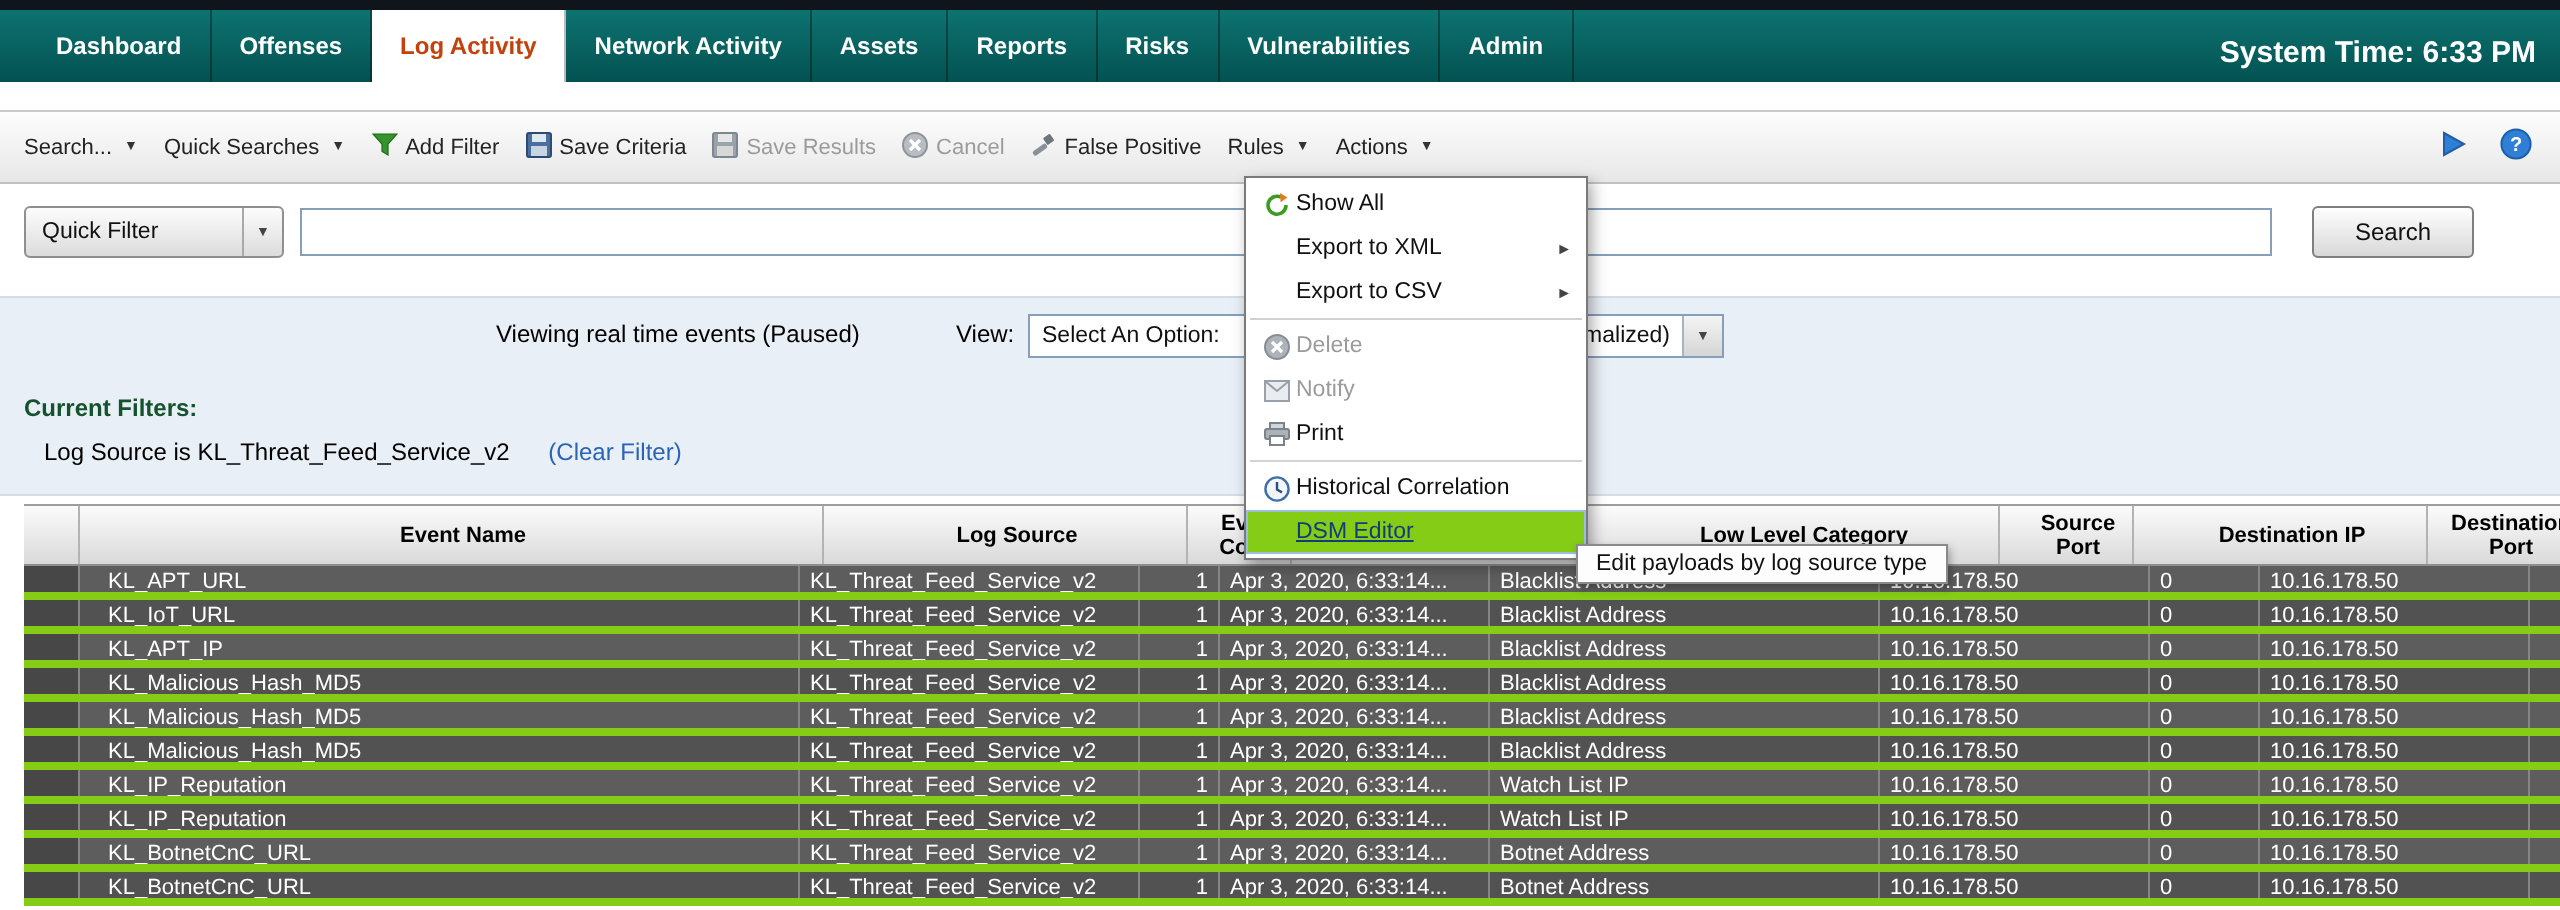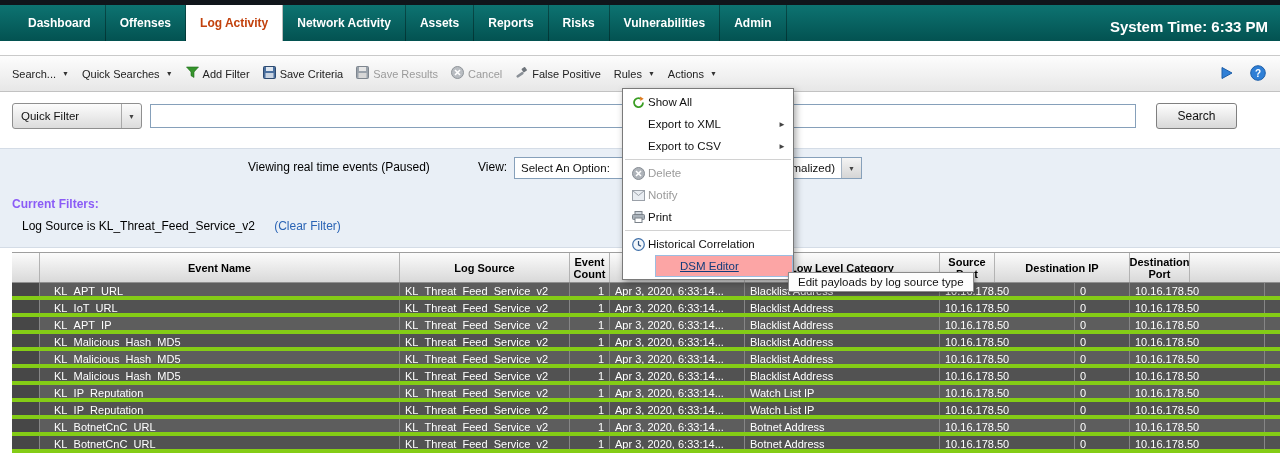--- a/index.html
+++ b/index.html
@@ -43,28 +43,28 @@
   .view-label { position:absolute; top:11px; left:478px; font-size:12px; color:#000; }
   .combo { position:absolute; top:8px; height:22px; background:#fff; border:1px solid #86a0ba;
     display:flex; align-items:center; font-size:11.5px; color:#111; cursor:pointer; }
   .combo .sel-text { padding:0 6px; flex:1; white-space:nowrap; overflow:hidden; }
   .combo .sel-arrow { width:20px; height:100%; background:linear-gradient(#f4f4f4,#d5d5d5);
     border-left:1px solid #a5b4c4; display:flex; align-items:center; justify-content:center;
     font-size:7px; color:#444; }
   .combo.view-select { left:514px; width:158px; }
   .combo.display-select { left:660px; width:202px; }
   .combo.display-select .sel-text { text-align:right; }
-  .filters-title { position:absolute; top:48px; left:12px; font-size:12px; font-weight:bold; color:#8b5cf6;text-align:center; }
+  .filters-title { position:absolute; top:48px; left:12px; font-size:12px; font-weight:bold; color:#14532d;text-align:center; }
   .filter-line { position:absolute; top:70px; left:22px; font-size:12px; color:#000; }
   .clear-link { color:#2a64b5; margin-left:16px; cursor:pointer; }
 
   
   .grid { position:absolute; top:252px; left:12px; width:1268px; height:202px; overflow:hidden; }
   .thead { display:flex; height:31px; background:linear-gradient(#fbfbfb,#d9d9d9);
-    border-top:1px solid #9e9e9e; border-bottom:1px solid #8f8f8f; }
+    border-top:1px solid #9e9e9e; border-bottom:1px solid #8f8f8f;gap:12px; }
   .th { display:flex; align-items:center; justify-content:center; text-align:center;
     font-size:11px; font-weight:bold; color:#000; border-right:1px solid #b3b3b3;
     overflow:hidden; line-height:12px; padding:0 2px; cursor:pointer; }
   .tr { display:flex; height:17px; border-bottom:4px solid #84cc16; cursor:pointer; }
   .tr:nth-child(odd)  { background:#5d5d5d; }
   .tr:nth-child(even) { background:#525252; }
   .td { font-size:11px; color:#fff; line-height:16px; white-space:nowrap; overflow:hidden;
     border-right:1px solid #868686; padding:0 5px; }
   .td.c-sel { background:#474747; }
   .num { text-align:right; }
@@ -83,21 +83,21 @@
 
   
   .menu { position:absolute; top:88px; left:622px; width:172px; background:#fff;
     border:1px solid #7a7a7a; box-shadow:2px 3px 7px rgba(0,0,0,0.35); z-index:60; padding:2px 0; }
   .menu-item { height:22px; display:flex; align-items:center; font-size:11.5px; color:#111;
     padding:0 7px 0 5px; cursor:pointer; }
   .menu-item .mi-icon { width:20px; flex:0 0 20px; display:flex; align-items:center; justify-content:center; }
   .menu-item.disabled { color:#9b9b9b; }
   .menu-item .sub-arrow { margin-left:auto; font-size:8px; color:#444; }
   .menu-sep { height:1px; background:#d2d2d2; margin:2px 2px; }
-  .menu-item.highlight { background:#fca5a5; outline:1px solid #9cbde0; outline-offset:-1px;margin-left:32px; }
+  .menu-item.highlight { background:#84cc16; outline:1px solid #9cbde0; outline-offset:-1px; }
   .menu-item.highlight .mi-label { text-decoration:underline; color:#123c7a; }
 
   
   .tooltip { position:absolute; top:272px; left:788px; z-index:70; background:#fdfdfd;
     border:1px solid #8a8a8a; box-shadow:1px 2px 4px rgba(0,0,0,0.3); font-size:11.5px; color:#111;
     padding:3px 9px; white-space:nowrap; }
 </style>
 </head>
 <body>
 

